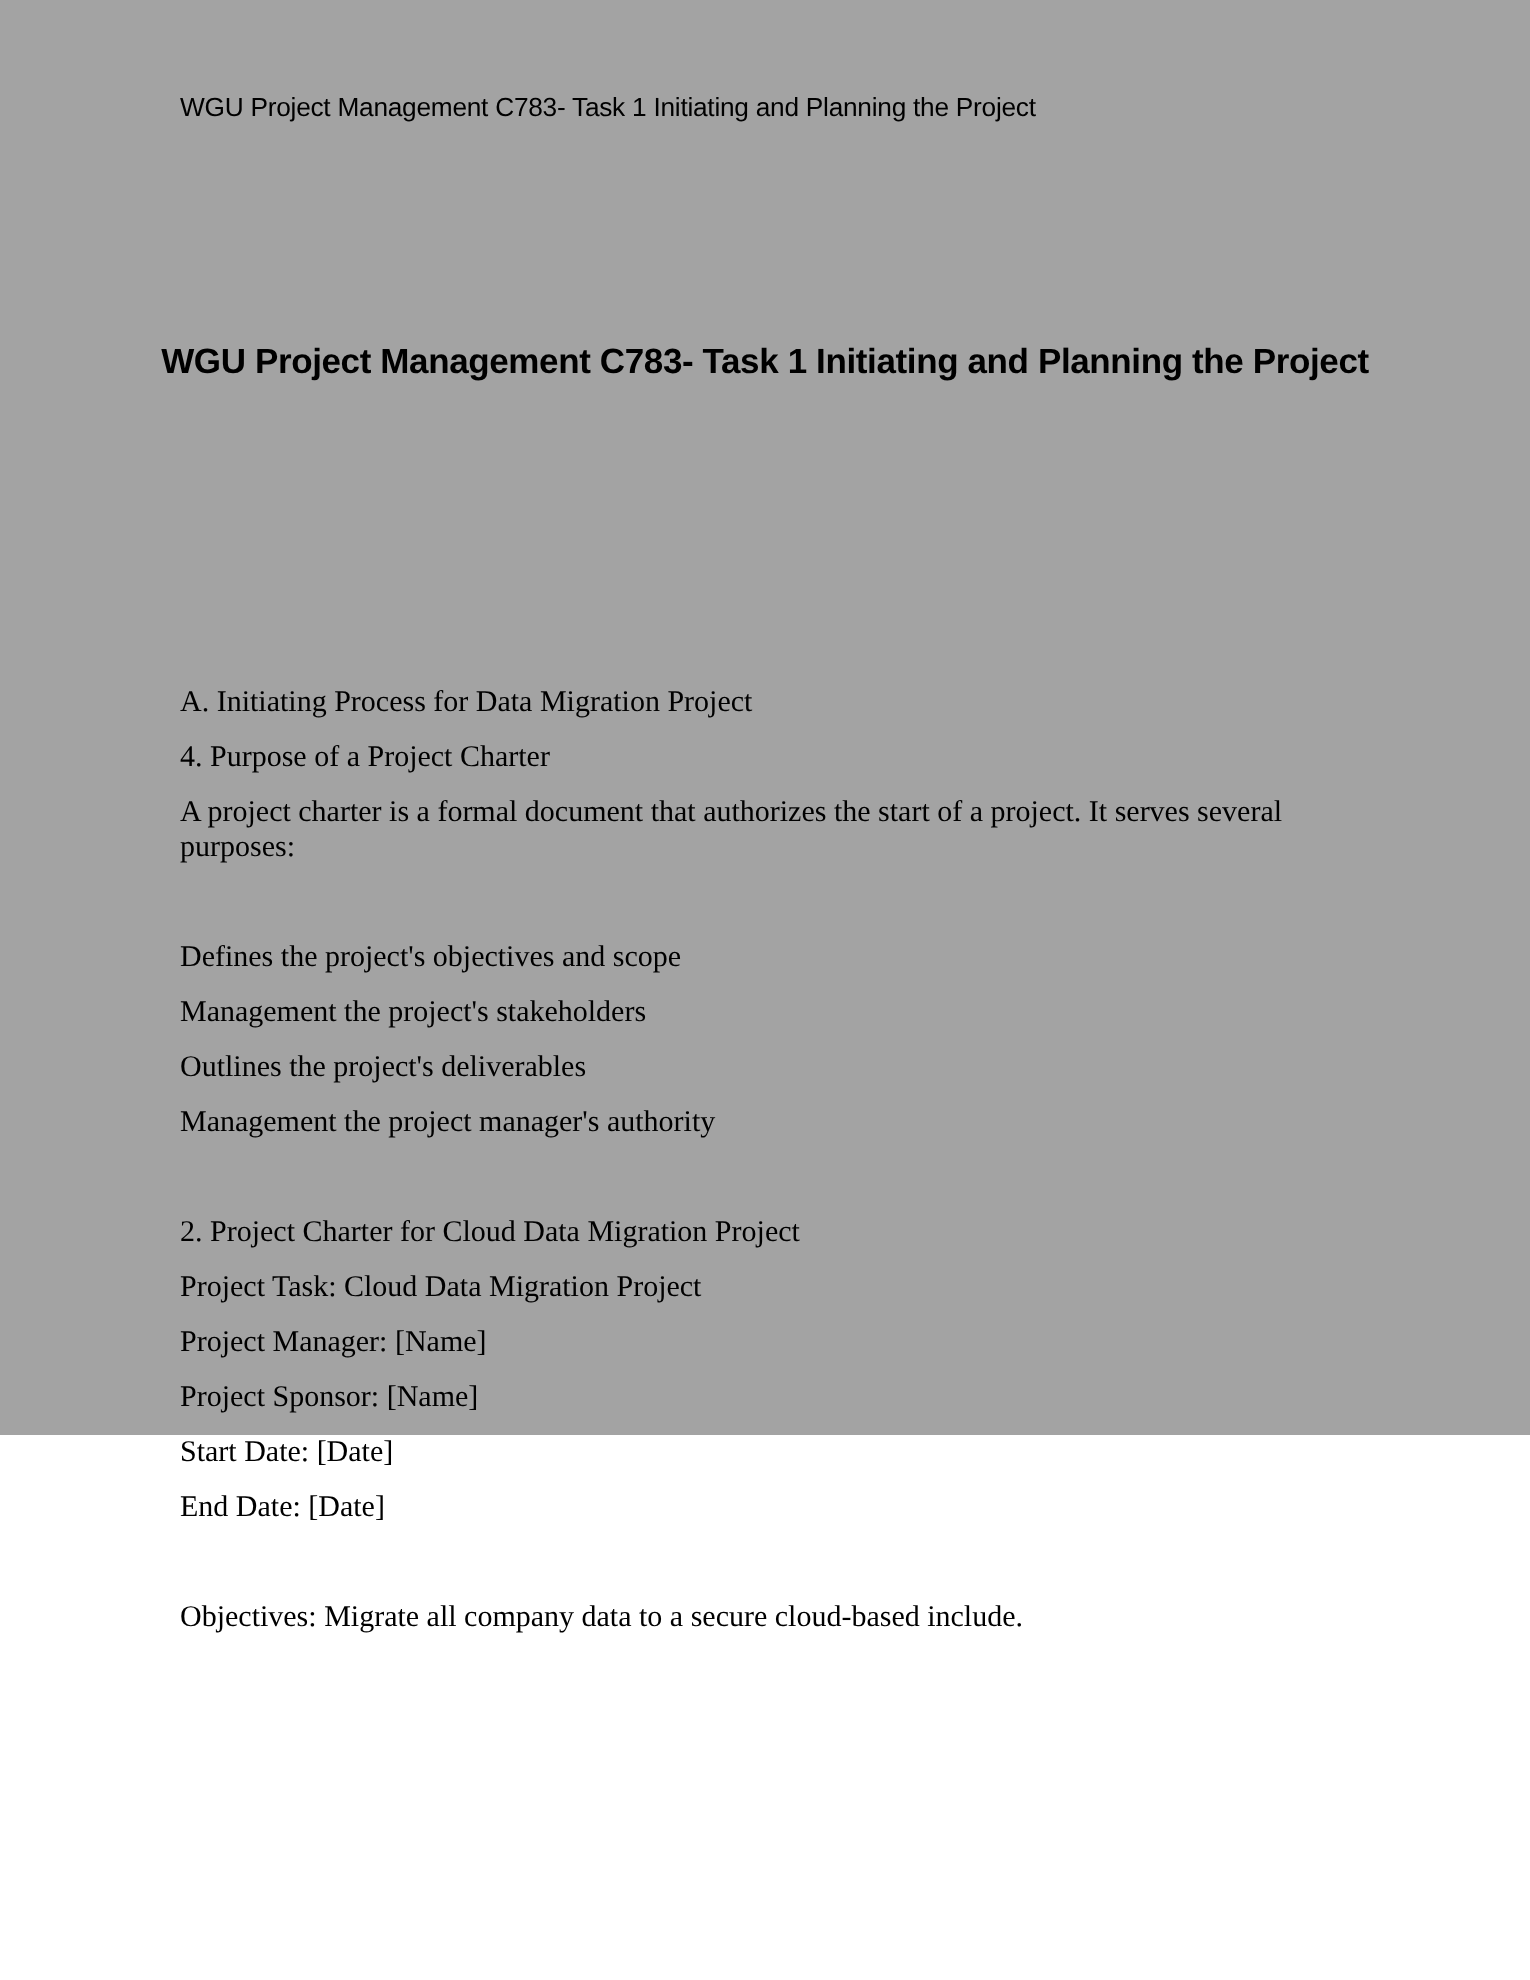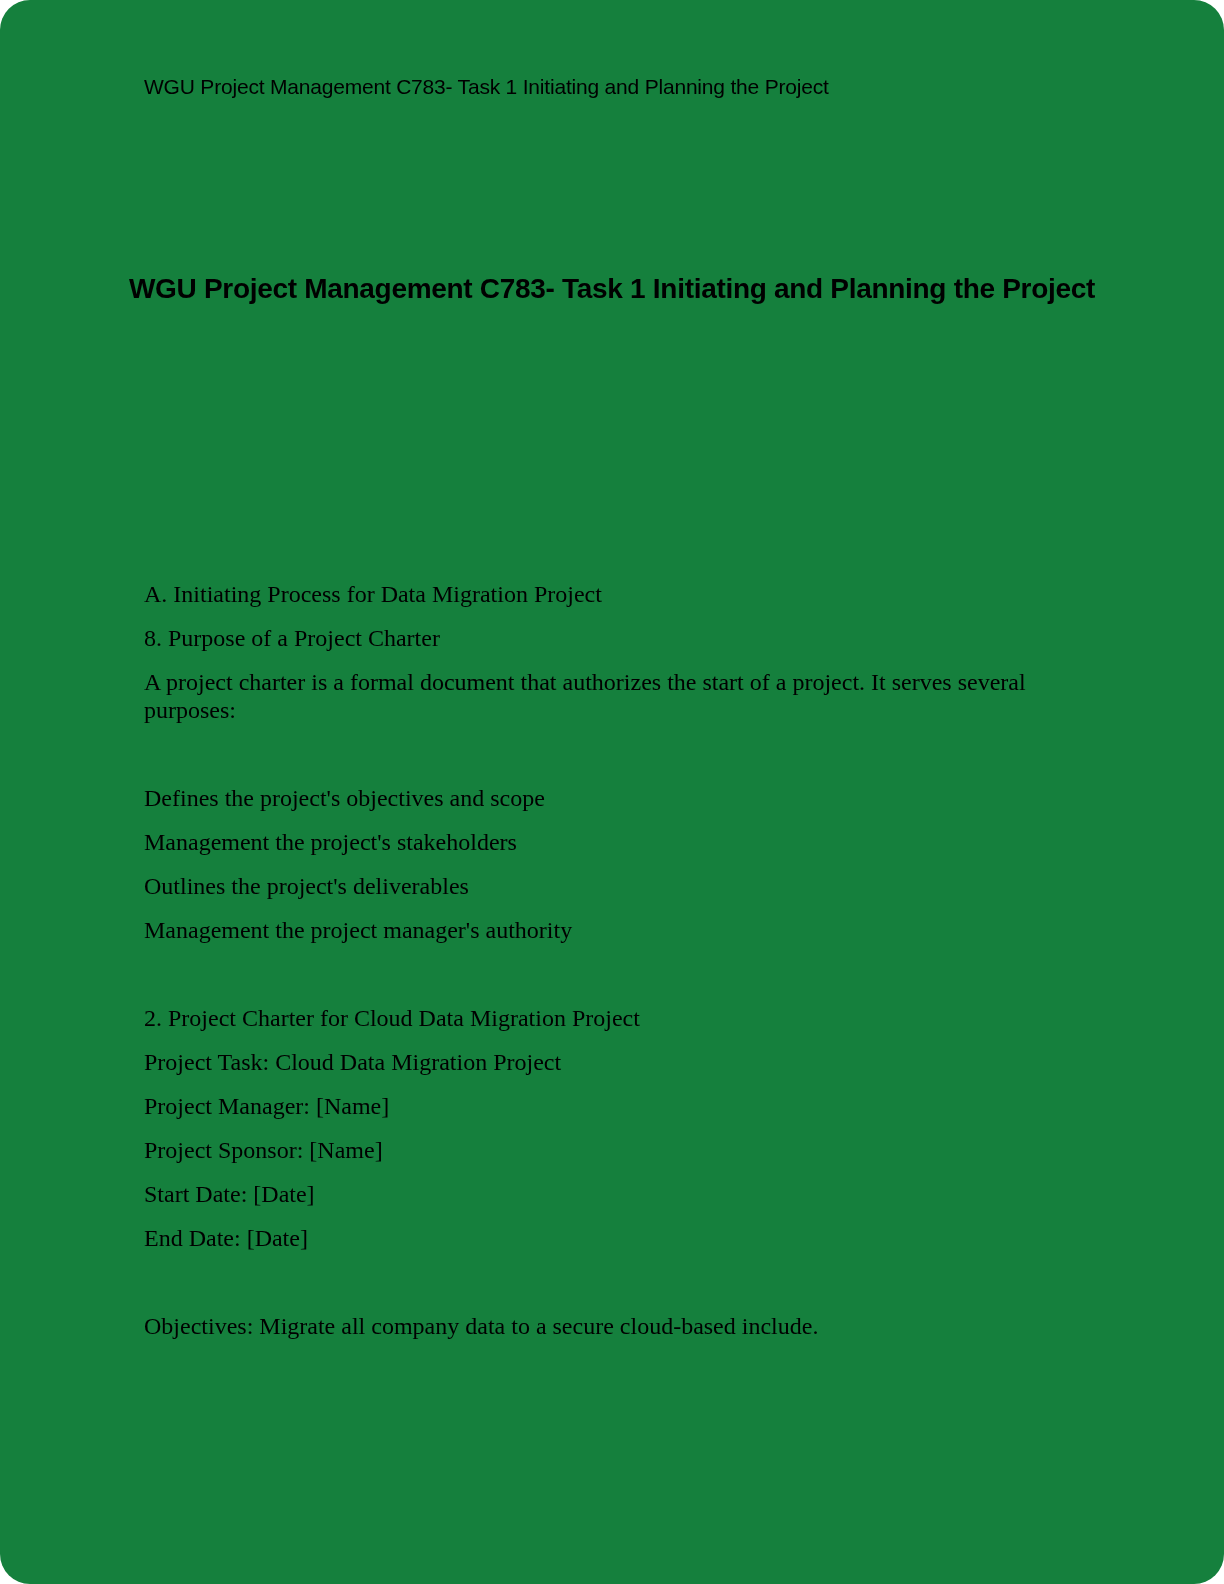--- a/index.html
+++ b/index.html
@@ -12,23 +12,22 @@
     height: 1584px;
     position: relative;
     overflow: hidden;
     color: #000000;
   }
   .page {
     position: absolute;
     left: 0;
     top: 0;
     width: 1224px;
-    height: 1584px;
-    background: #15803d;
-    border-radius: 30px;
+    height: 1148px;
+    background: #a3a3a3;
   }
   .page-header {
     position: absolute;
     left: 144px;
     top: 73px;
     right: 100px;
     font-family: "Liberation Sans", sans-serif;
     font-size: 21px;
     line-height: 28px;
     letter-spacing: -0.2px;
@@ -43,21 +42,21 @@
     font-family: "Liberation Sans", sans-serif;
     font-size: 28px;
     font-weight: bold;
     line-height: 34px;
     letter-spacing: -0.3px;
     white-space: nowrap;
   }
   .document-body {
     position: absolute;
     left: 144px;
-    top: 580px;
+    top: 548px;
     width: 936px;
     font-family: "Liberation Serif", "DejaVu Serif", serif;
     font-size: 24px;
     line-height: 28px;
   }
   .para {
     min-height: 28px;
     margin: 0 0 16px 0;
     white-space: pre-wrap;
   }
@@ -66,21 +65,21 @@
 <body>
 
 <div class="page">
 
   <div class="page-header">WGU Project Management C783- Task 1 Initiating and Planning the Project</div>
 
   <div class="page-title">WGU Project Management C783- Task 1 Initiating and Planning the Project</div>
 
   <div class="document-body">
       <div class="para">A. Initiating Process for Data Migration Project</div>
-      <div class="para">8. Purpose of a Project Charter</div>
+      <div class="para">4. Purpose of a Project Charter</div>
       <div class="para">A project charter is a formal document that authorizes the start of a project. It serves several purposes:</div>
       <div class="para"></div>
       <div class="para">Defines the project's objectives and scope</div>
       <div class="para">Management the project's stakeholders</div>
       <div class="para">Outlines the project's deliverables</div>
       <div class="para">Management the project manager's authority</div>
       <div class="para"></div>
       <div class="para">2. Project Charter for Cloud Data Migration Project</div>
       <div class="para">Project Task: Cloud Data Migration Project</div>
       <div class="para">Project Manager: [Name]</div>

